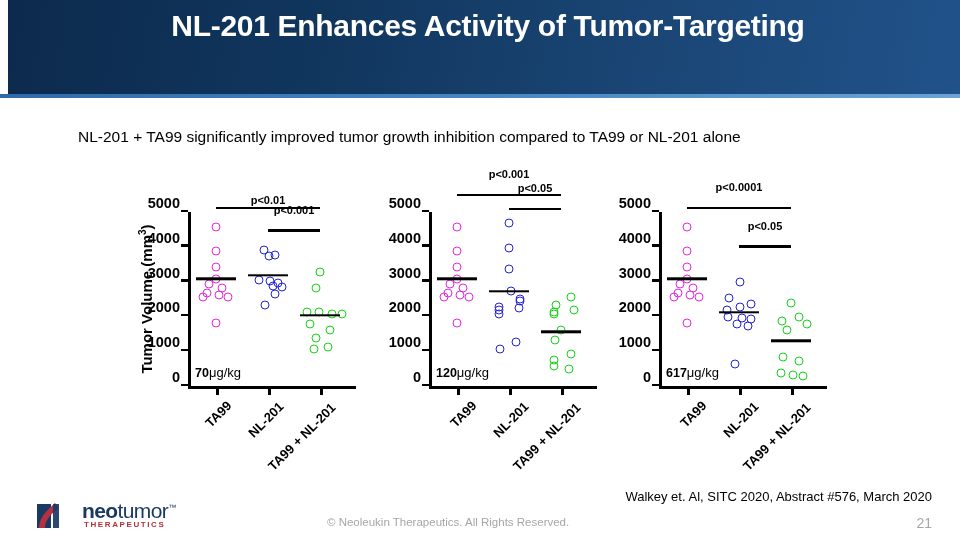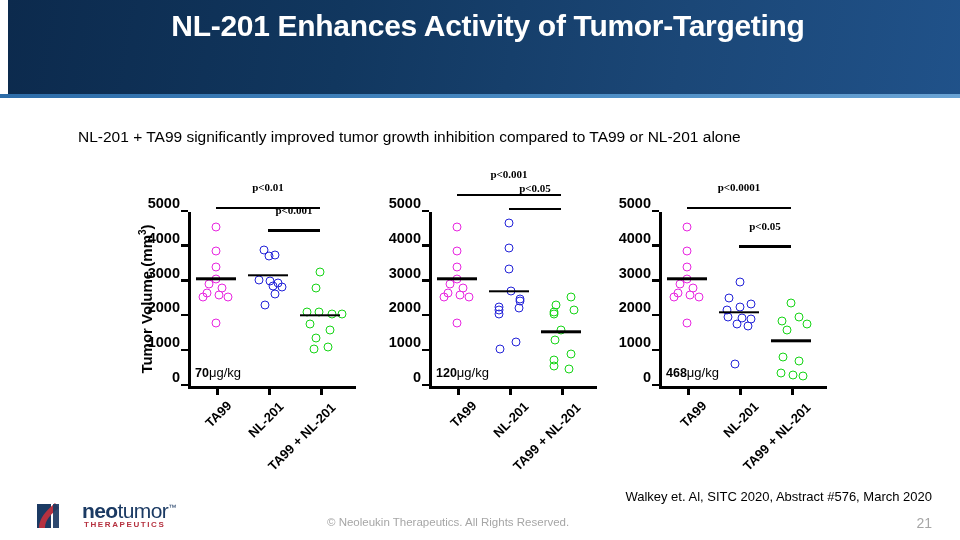--- a/index.html
+++ b/index.html
@@ -85,21 +85,21 @@
 
   .meanbar {
     position: absolute; height: 2.6px; background: #000;
     transform: translate(-50%, 50%);
   }
 
   
   .sigbar { position: absolute; height: 2.4px; background: #000; transform: translateX(-50%); }
   .siglabel {
     position: absolute; font-size: 11px; font-weight: bold; color: #000;
-    white-space: nowrap; transform: translate(-50%, -100%); font-family: Liberation Serif, serif;
+    white-space: nowrap; transform: translate(-50%, -100%);
   }
 
   
   .xlabel {
     position: absolute; font-size: 13px; font-weight: bold; color: #000;
     white-space: nowrap; transform-origin: left top;
     transform: rotate(-45deg) translate(-100%, 0);
   }
 
   
@@ -193,21 +193,21 @@
         <div class="pt g-combo" title="TA99 + NL-201: 2250" style="left: 131px; bottom: 73.8px;"></div>
         <div class="pt g-combo" title="TA99 + NL-201: 2200" style="left: 144px; bottom: 72.06px;"></div>
         <div class="pt g-combo" title="TA99 + NL-201: 2200" style="left: 154px; bottom: 72.06px;"></div>
         <div class="pt g-combo" title="TA99 + NL-201: 1900" style="left: 122px; bottom: 61.62px;"></div>
         <div class="pt g-combo" title="TA99 + NL-201: 1750" style="left: 142px; bottom: 56.4px;"></div>
         <div class="pt g-combo" title="TA99 + NL-201: 1500" style="left: 128px; bottom: 47.7px;"></div>
         <div class="pt g-combo" title="TA99 + NL-201: 1250" style="left: 140px; bottom: 39px;"></div>
         <div class="pt g-combo" title="TA99 + NL-201: 1200" style="left: 126px; bottom: 37.26px;"></div>
         <div class="meanbar" style="left: 132px; width: 40px; bottom: 70.736px;"></div>
         <div class="sigbar" style="left: 80px; width: 104px; bottom: 176.784px;"></div>
-        <div class="siglabel" style="left: 80px; bottom: 181px;">p&lt;0.01</div>
+        <div class="siglabel" style="left: 80px; bottom: 168px;">p&lt;0.01</div>
         <div class="sigbar" style="left: 106px; width: 52px; bottom: 154.164px;"></div>
         <div class="siglabel" style="left: 106px; bottom: 158.164px;">p&lt;0.001</div>
         <div class="dose"><span>70</span><span class="mu">μg/kg</span></div>
       </div>
     </div>
     <div class="panel panel-2">
       <div class="xlabel" style="left: 94px; top: 238px;">TA99</div>
       <div class="xlabel" style="left: 146px; top: 239px;">NL-201</div>
       <div class="xlabel" style="left: 198px; top: 240px;">TA99 + NL-201</div>
       <div class="plot">
@@ -326,21 +326,21 @@
         <div class="pt g-combo" title="TA99 + NL-201: 960" style="left: 124px; bottom: 28.908px;"></div>
         <div class="pt g-combo" title="TA99 + NL-201: 840" style="left: 140px; bottom: 24.732px;"></div>
         <div class="pt g-combo" title="TA99 + NL-201: 500" style="left: 122px; bottom: 12.9px;"></div>
         <div class="pt g-combo" title="TA99 + NL-201: 450" style="left: 134px; bottom: 11.16px;"></div>
         <div class="pt g-combo" title="TA99 + NL-201: 420" style="left: 144px; bottom: 10.116px;"></div>
         <div class="meanbar" style="left: 132px; width: 40px; bottom: 44.984px;"></div>
         <div class="sigbar" style="left: 80px; width: 104px; bottom: 176.784px;"></div>
         <div class="siglabel" style="left: 80px; bottom: 180.784px;">p&lt;0.0001</div>
         <div class="sigbar" style="left: 106px; width: 52px; bottom: 138.504px;"></div>
         <div class="siglabel" style="left: 106px; bottom: 142.504px;">p&lt;0.05</div>
-        <div class="dose"><span>468</span><span class="mu">μg/kg</span></div>
+        <div class="dose"><span>617</span><span class="mu">μg/kg</span></div>
       </div>
     </div>
   </div>
 
 <div id="citation">Walkey et. Al, SITC 2020, Abstract #576, March 2020</div>
 <div id="copyright">© Neoleukin Therapeutics. All Rights Reserved.</div>
 <div id="pagenum">21</div>
 
 <svg id="logo" viewBox="0 0 46 30" width="46" height="30">
   <path d="M4 28 L4 4 L11 4 L11 20 L11 4 L18 4 L18 28 Z" fill="#1b3a63"></path>

